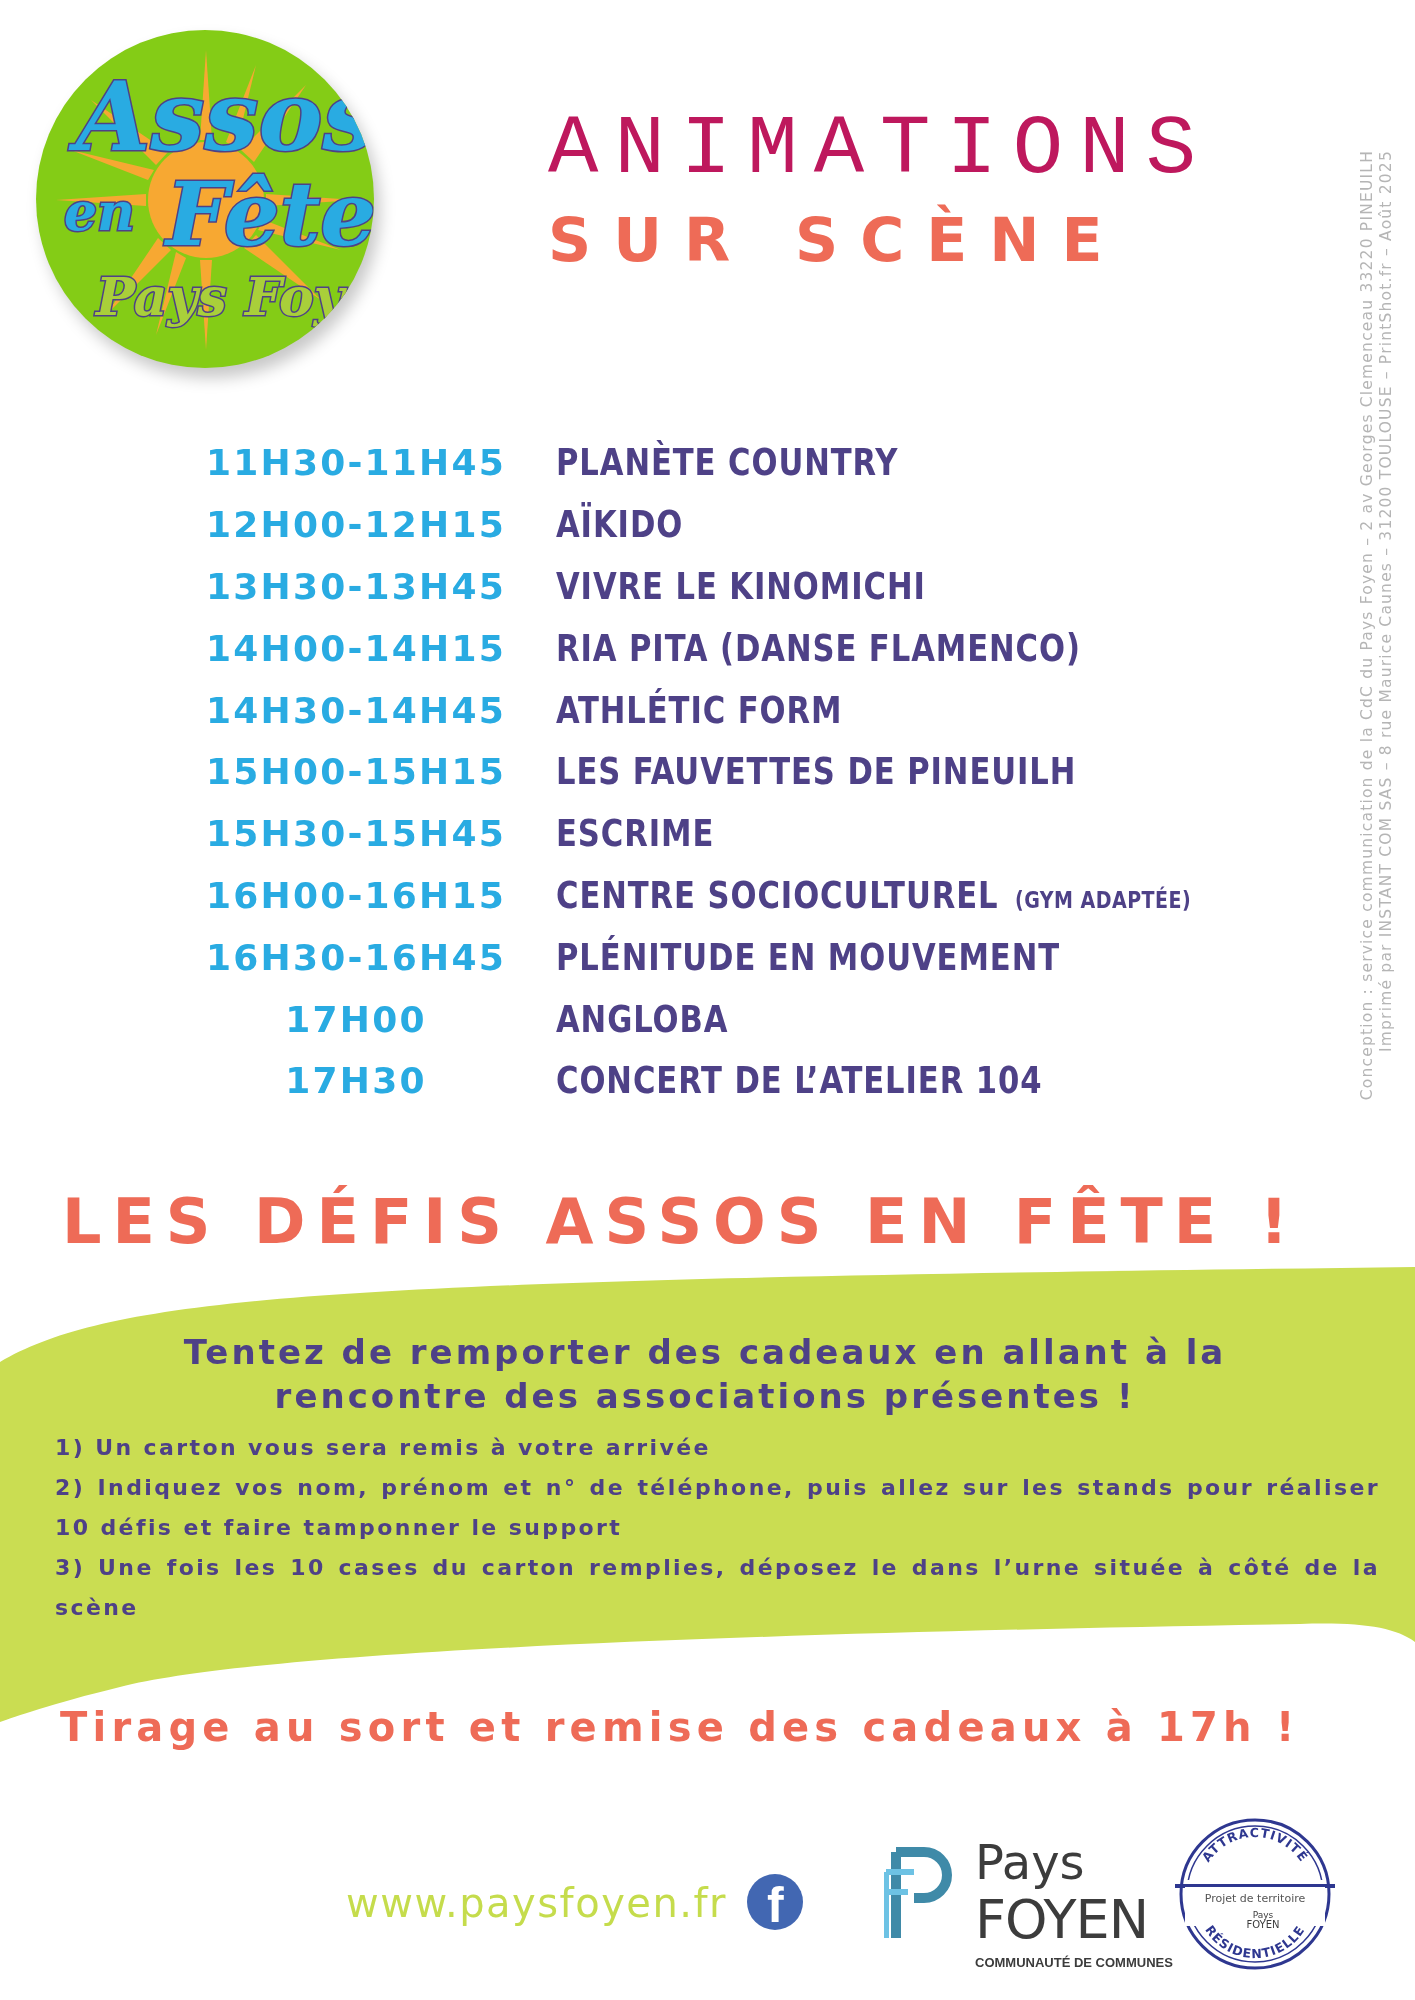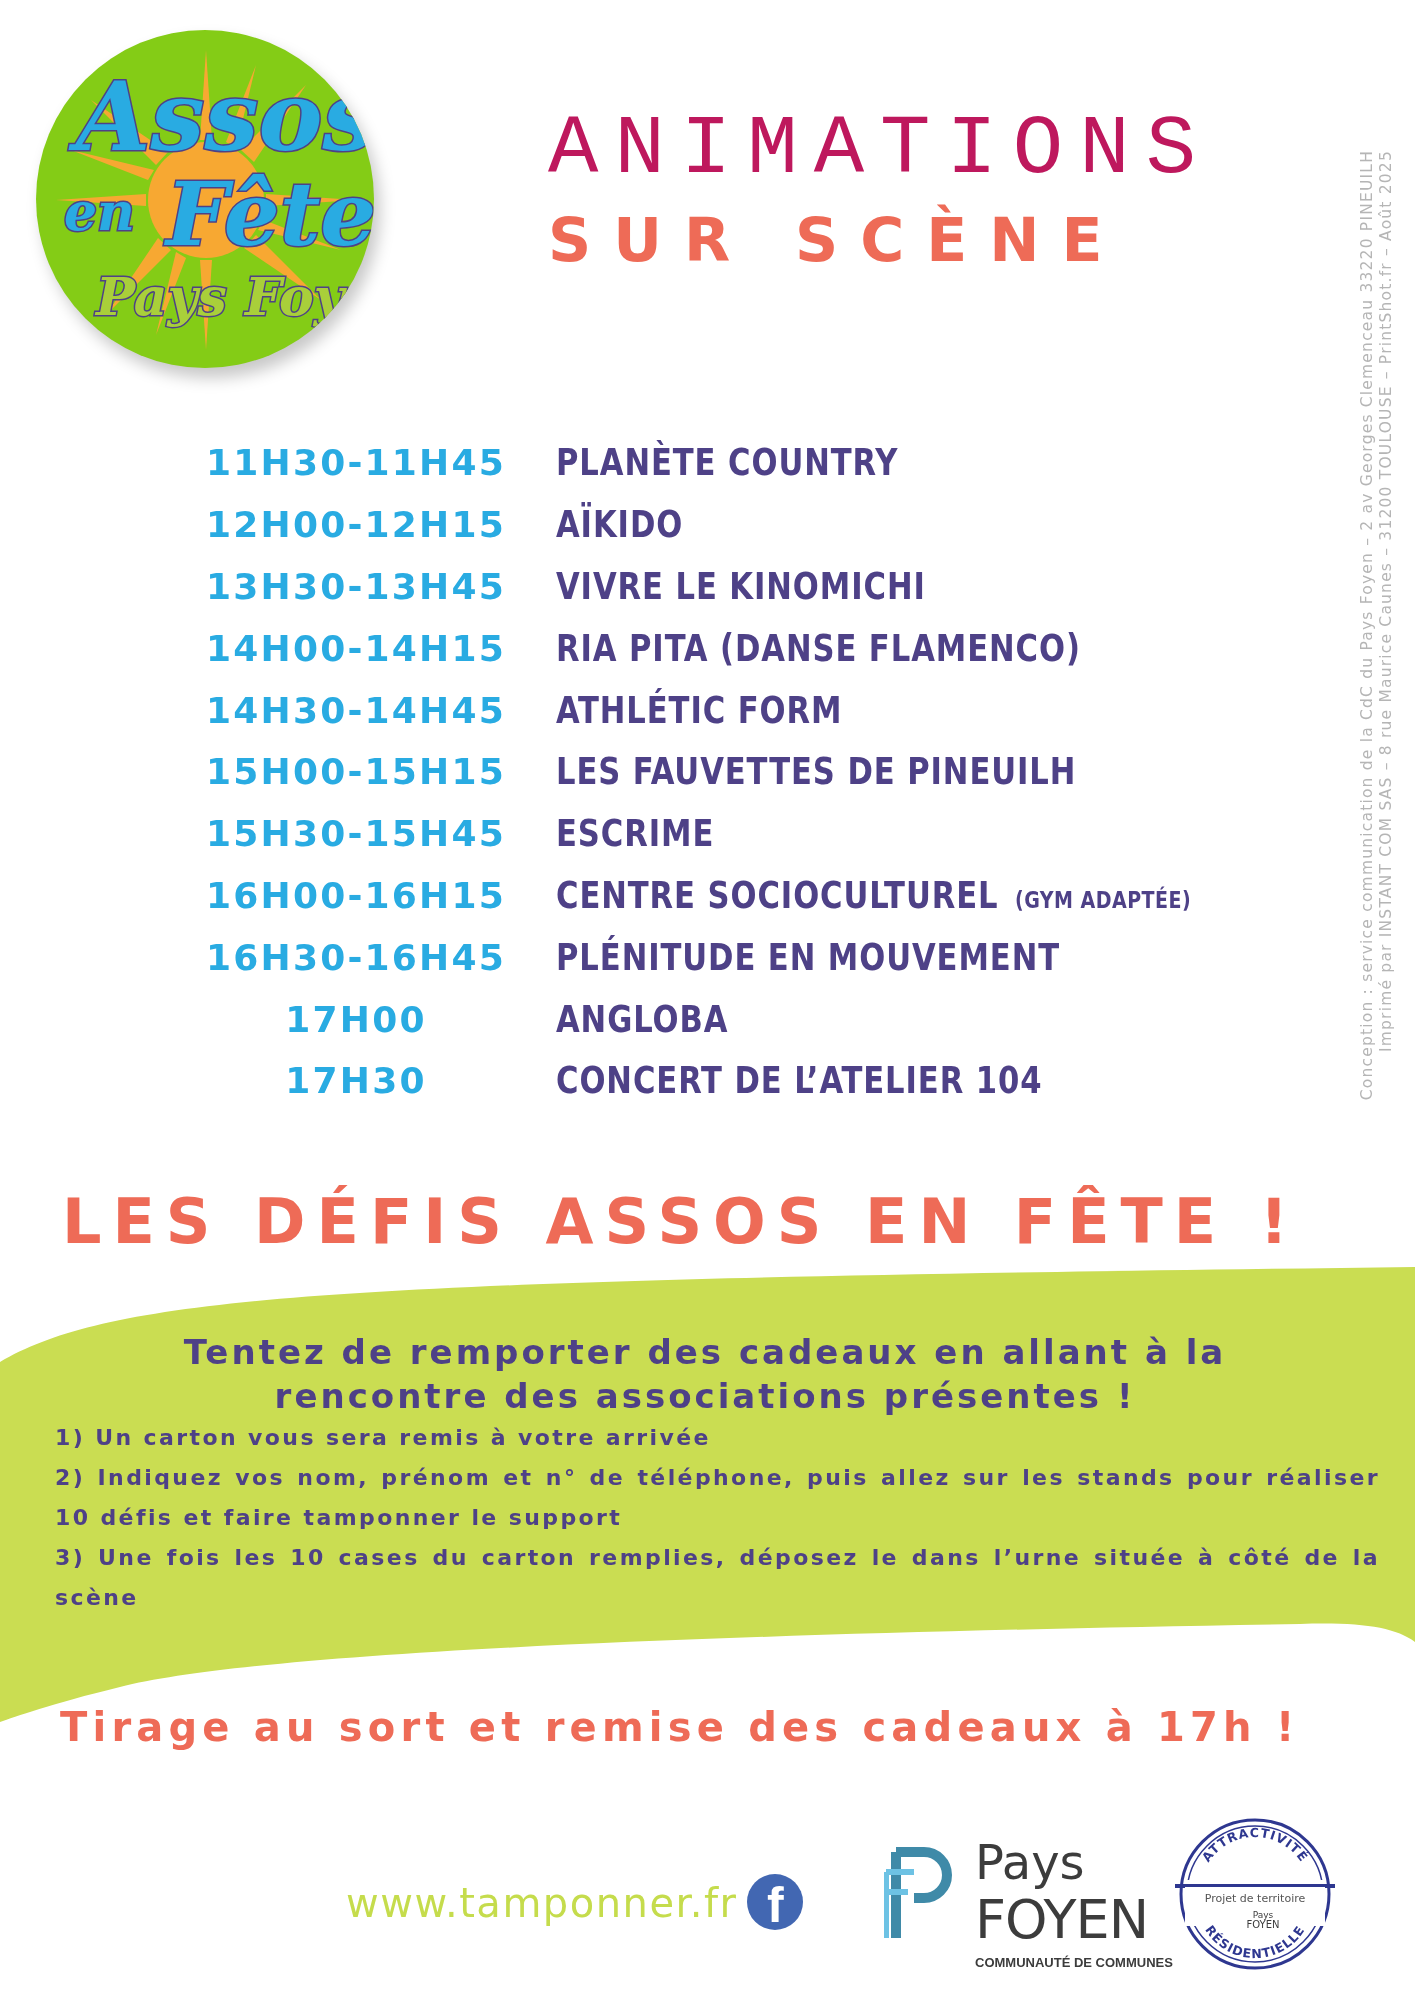--- a/index.html
+++ b/index.html
@@ -141,29 +141,29 @@
     </div>
 </div>
 
 <div id="defis" class="abs">LES DÉFIS ASSOS EN FÊTE !</div>
 
 <svg id="band" class="abs" viewBox="0 0 1415 460" preserveAspectRatio="none">
   <path d="M0,100 C120,30 360,18 1415,5 L1415,380 C1395,365 1360,360 1300,362 C700,372 260,390 120,425 C50,442 15,455 0,460 Z" fill="#cadd52"></path>
 </svg>
 
 <div id="band-text" class="abs">
-  <div id="band-lead" style="padding:0 100px; ">Tentez de remporter des cadeaux en allant à la rencontre des associations présentes !</div>
+  <div id="band-lead" style="padding:0 100px; margin-bottom:10px;">Tentez de remporter des cadeaux en allant à la rencontre des associations présentes !</div>
   <div class="step">1) Un carton vous sera remis à votre arrivée</div>
   <div class="step">2) Indiquez vos nom, prénom et n° de téléphone, puis allez sur les stands pour réaliser 10 défis et faire tamponner le support</div>
   <div class="step">3) Une fois les 10 cases du carton remplies, déposez le dans l’urne située à côté de la scène</div>
 </div>
 
 <div id="tirage" class="abs">Tirage au sort et remise des cadeaux à 17h !</div>
 
-<div id="website" class="abs">www.tamponner.fr</div>
+<div id="website" class="abs">www.paysfoyen.fr</div>
 <div id="fb" class="abs">
     <span>f</span>
   </div>
 
 <svg class="abs" style="left:884px; top:1842px; width:70px; height:100px;" viewBox="0 0 70 100">
   <path d="M12,10 H40 A22,22 0 0 1 40,56 H30" fill="none" stroke="#3f8aa8" stroke-width="10"></path>
   <line x1="12" y1="10" x2="12" y2="96" stroke="#3f8aa8" stroke-width="10"></line>
   <line x1="2" y1="30" x2="2" y2="96" stroke="#6dc2e4" stroke-width="6"></line>
   <line x1="2" y1="30" x2="30" y2="30" stroke="#6dc2e4" stroke-width="6"></line>
   <line x1="2" y1="50" x2="24" y2="50" stroke="#6dc2e4" stroke-width="6"></line>

